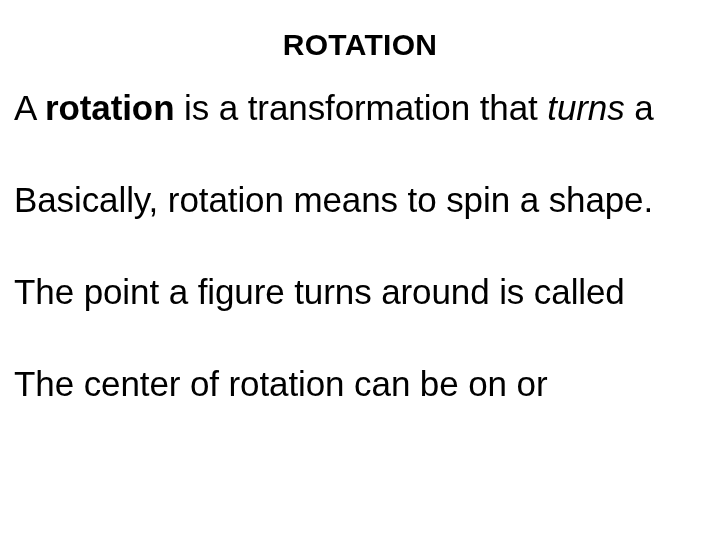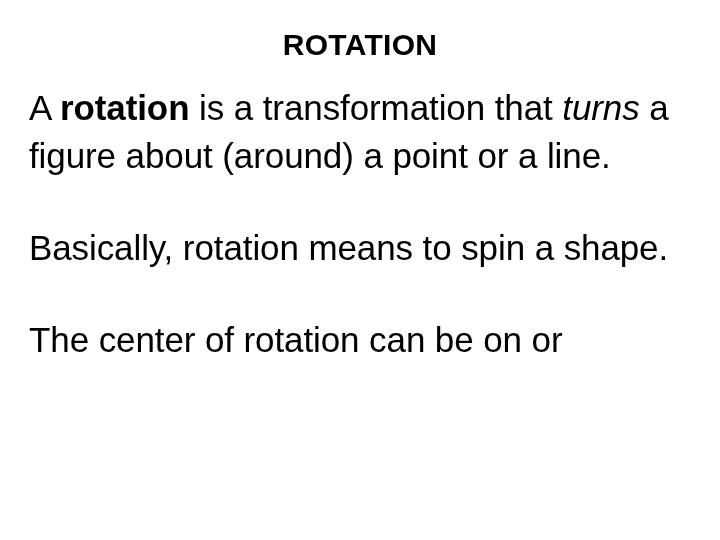--- a/index.html
+++ b/index.html
@@ -34,21 +34,21 @@
     font-size: 30px;
     line-height: 34px;
     font-weight: bold;
     letter-spacing: 0.3px;
     white-space: nowrap;
   }
 
   
   .body-area {
     position: absolute;
-    left: 29px;
+    left: 14px;
     top: 84px;
     width: 692px;
   }
 
   .para {
     font-size: 35px;
     line-height: 48px;
     font-weight: normal;
     letter-spacing: -0.1px;
     word-spacing: 0px;
@@ -77,25 +77,25 @@
 <body>
 
 <div class="slide">
 
   <div class="slide-title">ROTATION</div>
 
   <div class="body-area">
 
   <p class="para">
         <span class="line"><span>A </span><span class="b">rotation</span><span> is a transformation that </span><span class="i">turns</span><span> a</span></span>
-        <span class="line"><span>figure about (around) a point or a line.</span></span>
       </p>
       <p class="para">
         <span class="line"><span>Basically, rotation means to spin a shape.</span></span>
       </p>
       <p class="para">
+        <span class="line"><span>The point a figure turns around is called</span></span>
       </p>
       <p class="para">
         <span class="line"><span>The center of rotation can be on or</span></span>
       </p>
     </div>
 
 </div>
 
 </body></html>

